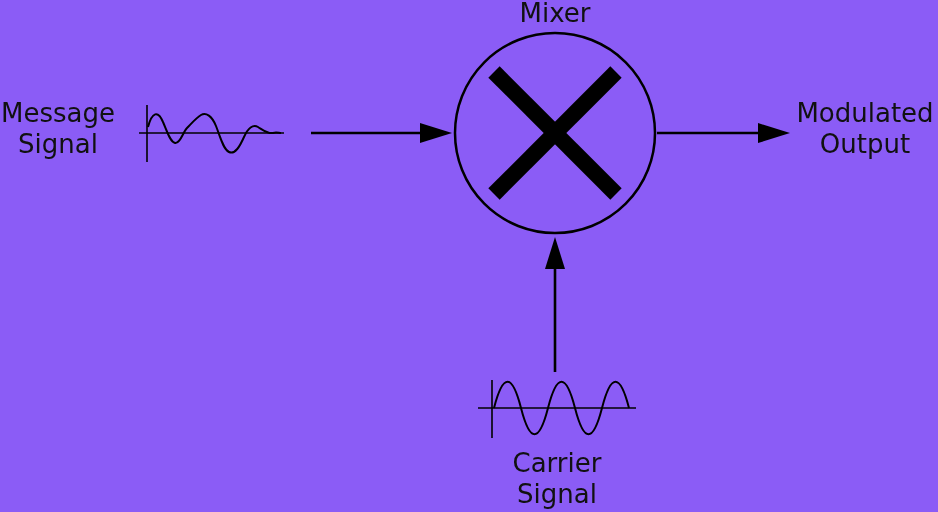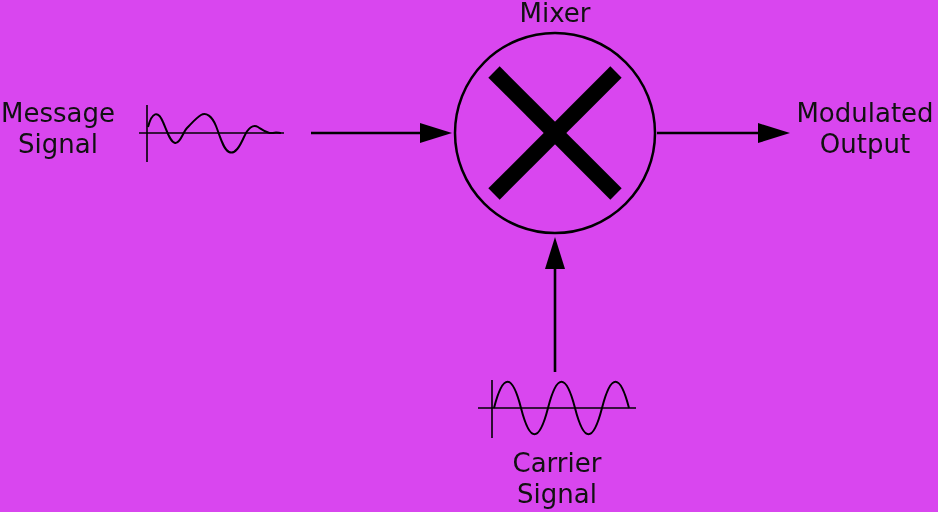--- a/index.html
+++ b/index.html
@@ -4,21 +4,21 @@
 <style>
   * { margin: 0; padding: 0; box-sizing: border-box; }
   html, body {
     background: #ffffff;
     font-family: "DejaVu Sans", "Liberation Sans", sans-serif;
   }
   .canvas {
     position: relative;
     width: 938px;
     height: 512px;
-    background: #d946ef;
+    background: #8b5cf6;
     overflow: hidden;
   }
   svg { display: block; }
   .shape {
     fill: none;
     stroke: #000000;
     stroke-width: 2.5;
   }
   .xstroke {
     stroke: #000000;

